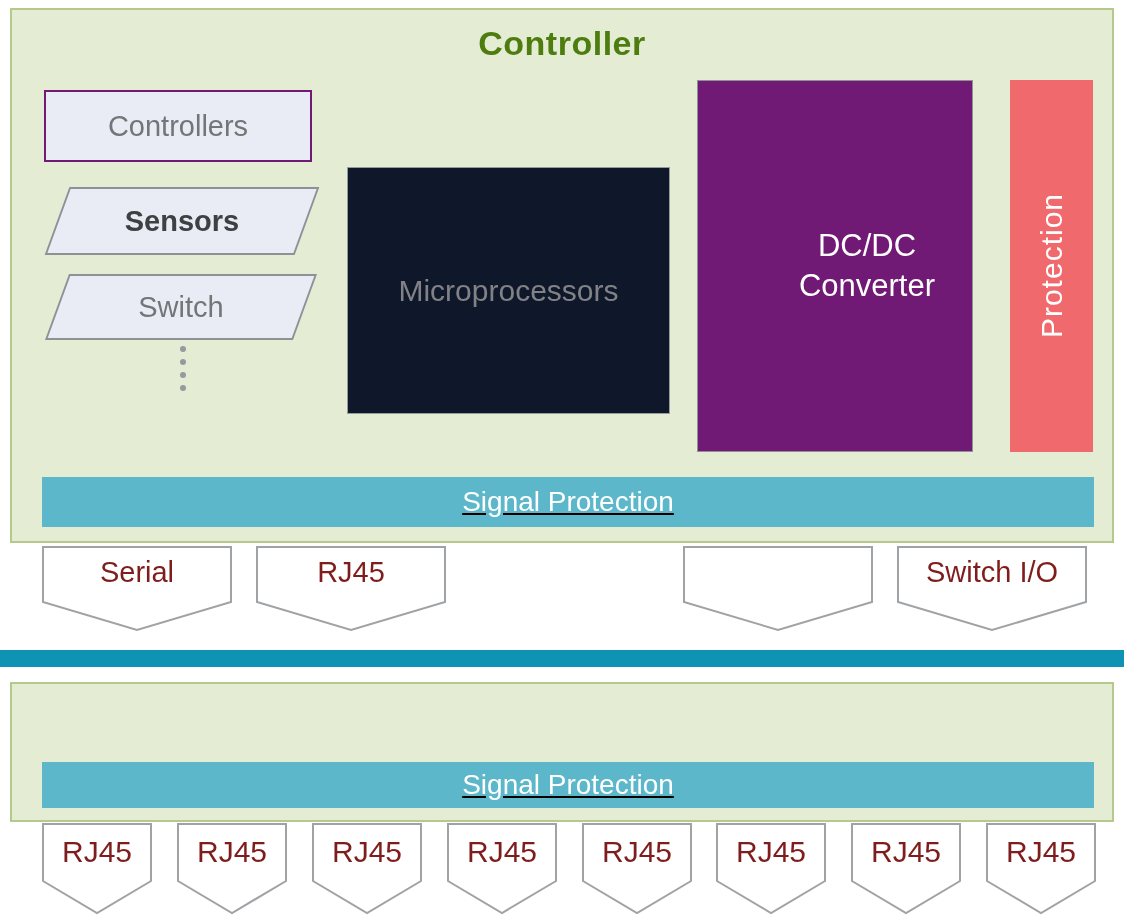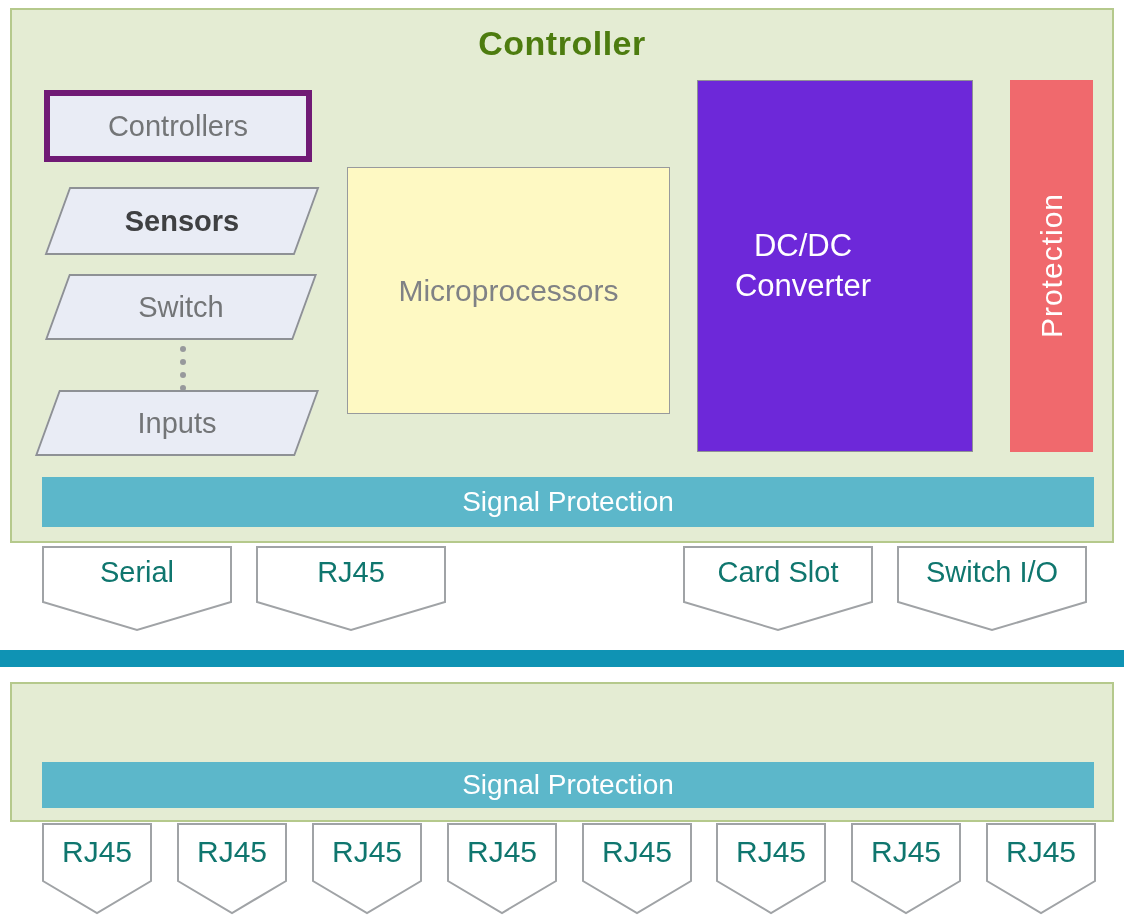--- a/index.html
+++ b/index.html
@@ -9,66 +9,66 @@
   
   .panel { position:absolute; background:#e4ecd3; border:2px solid #b5c98c; }
   .controller-panel { left:10px; top:8px; width:1104px; height:535px; }
   .switch-panel { left:10px; top:682px; width:1104px; height:140px; }
 
   .panel-title { position:absolute; left:0; right:0; top:14px; text-align:center;
                  font-size:34px; color:#4d7c0f; letter-spacing:0.5px; }
 
   
   .rect-shape { position:absolute; left:32px; top:80px; width:268px; height:72px;
-                background:#e9ecf5; border:6px solid #701a75;
+                background:#e9ecf5; border:2px solid #701a75;
                 display:flex; align-items:center; justify-content:center; }
   .rect-shape span, .para-label { font-size:29px; color:#737577; }
 
   .para { position:absolute; height:66px; }
   .para-bg { position:absolute; inset:0; background:#e9ecf5; border:2px solid #8e9195;
              transform:skewX(-20deg); }
   .para-label { position:relative; display:flex; width:100%; height:100%;
                 align-items:center; justify-content:center; }
   .para-sensors { left:45px; top:177px; width:250px; height:68px; }
   .para-sensors .para-label { color:#3f4042; font-weight:700; }
   .para-display { left:45px; top:264px; width:248px; }
   .para-inputs  { left:35px; top:380px; width:260px; }
 
   .dots { position:absolute; left:168px; top:336px; display:flex; flex-direction:column; gap:7px; }
   .dots i { width:6px; height:6px; border-radius:50%; background:#97999c; }
 
   
   .micro-box { position:absolute; left:335px; top:157px; width:323px; height:247px;
-               background:#fef9c3; border:1px solid #989a9d;
+               background:#0f172a; border:1px solid #989a9d;
                display:flex; align-items:center; justify-content:center; }
   .micro-box span { font-size:30px; color:#808285; }
 
   .dcdc-box { position:absolute; left:685px; top:70px; width:276px; height:372px;
-              background:#6d28d9; border:1px solid #8f9194;
-              display:flex; align-items:center; justify-content:flex-start; }
+              background:#701a75; border:1px solid #8f9194;
+              display:flex; align-items:center; justify-content:flex-end; }
   .dcdc-box span { width:210px; text-align:center; font-size:31px; line-height:1.3; color:#ffffff; }
 
   .protection-box { position:absolute; left:998px; top:70px; width:83px; height:372px;
                     background:#f0696d; display:flex; align-items:center; justify-content:center; }
   .protection-box span { writing-mode:vertical-rl; transform:rotate(180deg);
                          font-size:30px; color:#ffffff; letter-spacing:1px; }
 
   
   .signal-bar { position:absolute; background:#5cb7ca;
-                display:flex; align-items:center; justify-content:center; }
+                display:flex; align-items:center; justify-content:center;text-decoration:underline; }
   .signal-bar span { font-size:28px; color:#ffffff; }
   .signal-bar-top { left:30px; top:467px; width:1052px; height:50px; }
   .signal-bar-bottom { left:30px; top:78px; width:1052px; height:46px; }
 
   
   .tag { position:absolute; }
   .tag svg { display:block; width:100%; height:100%; }
   .tag svg polygon { fill:#ffffff; stroke:#a0a3a6; stroke-width:2; }
   .tag-label { position:absolute; left:0; right:0; top:10px; text-align:center;
-               font-size:29px; color:#0f766e; }
+               font-size:29px; color:#7f1d1d; }
   .tag-top { top:536px; width:190px; height:86px; }
   .tag-bottom { top:139px; width:110px; height:92px; }
   .tag-bottom .tag-label { top:12px; font-size:30px; }
 
   
   .divider { position:absolute; left:0; top:650px; width:1124px; height:17px; background:#0f93b4; }
 </style>
 </head>
 <body>
 
@@ -91,24 +91,20 @@
       <div class="para-label">Switch</div>
     </div>
 
     <div class="dots">
         <i></i>
         <i></i>
         <i></i>
         <i></i>
       </div>
 
-    <div class="para para-inputs">
-      <div class="para-bg"></div>
-      <div class="para-label">Inputs</div>
-    </div>
 
     <div class="micro-box">
       <span>Microprocessors</span>
     </div>
 
     <div class="dcdc-box">
       <span>DC/DC Converter</span>
     </div>
 
     <div class="protection-box">
@@ -128,21 +124,20 @@
     <div class="tag tag-top" style="left:244px">
       <svg viewBox="0 0 190 86" preserveAspectRatio="none">
           <polygon points="1,1 189,1 189,56 95,84 1,56"></polygon>
         </svg>
       <span class="tag-label">RJ45</span>
     </div>
     <div class="tag tag-top" style="left:671px">
       <svg viewBox="0 0 190 86" preserveAspectRatio="none">
           <polygon points="1,1 189,1 189,56 95,84 1,56"></polygon>
         </svg>
-      <span class="tag-label">Card Slot</span>
     </div>
     <div class="tag tag-top" style="left:885px">
       <svg viewBox="0 0 190 86" preserveAspectRatio="none">
           <polygon points="1,1 189,1 189,56 95,84 1,56"></polygon>
         </svg>
       <span class="tag-label">Switch I/O</span>
     </div>
   </section>
 
   <div class="divider"></div>

